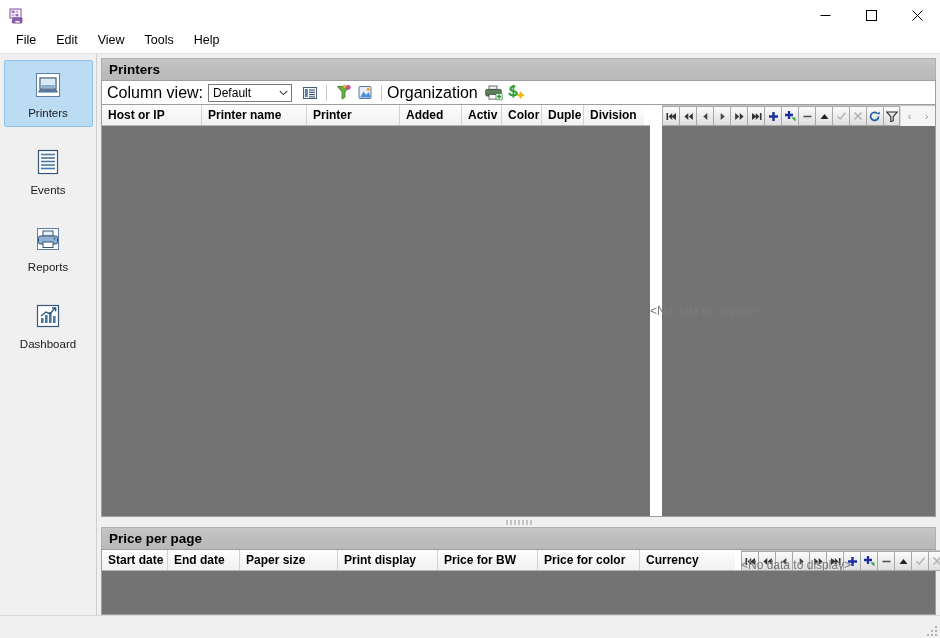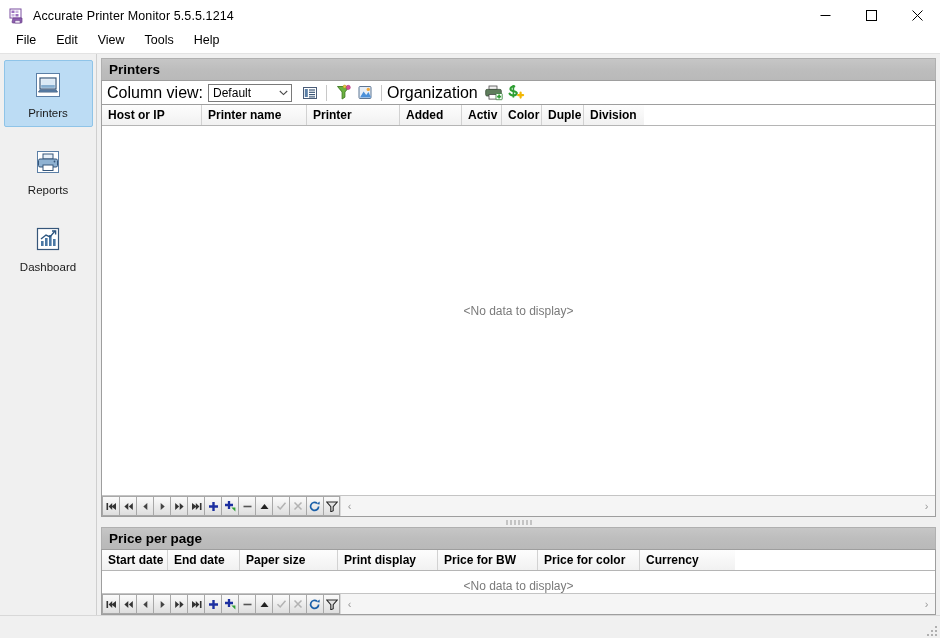--- a/index.html
+++ b/index.html
@@ -217,21 +217,21 @@
     justify-content: center;
     margin: 0 1px;
   }
   .tb-gap { width: 7px; }
 
   
   .grid-wrap {
     flex: 1 1 auto;
     min-height: 0;
     display: flex;
-    flex-direction: column;
+    flex-direction: row;
     border: 1px solid #9e9e9e;
     background: #737373;
     box-sizing: border-box;
   }
   .grid-head {
     display: flex;
     height: 20px;
     flex: 0 0 auto;
     background: #f0f0f0;
     border-bottom: 1px solid #b5b5b5;
@@ -360,21 +360,20 @@
       <svg width="16" height="16" viewBox="0 0 16 16">
         <rect x="1" y="1" width="11" height="9" fill="#ffffff" stroke="#7b4fa0" stroke-width="1"></rect>
         <rect x="2.5" y="2.5" width="3" height="2.5" fill="#9b6fc0"></rect>
         <rect x="6.5" y="2.5" width="3" height="2.5" fill="#c9b3dd"></rect>
         <rect x="2.5" y="6" width="3" height="2.5" fill="#c9b3dd"></rect>
         <rect x="6.5" y="6" width="3" height="2.5" fill="#9b6fc0"></rect>
         <path d="M4 10 h9 v4 a1 1 0 0 1 -1 1 h-8 a1 1 0 0 1 -1 -1 z" fill="#8d5fb0" stroke="#6a4188" stroke-width="0.7"></path>
         <rect x="6" y="12.5" width="5" height="2.5" fill="#efe8f5" stroke="#6a4188" stroke-width="0.5"></rect>
       </svg>
     </div>
-    <div class="title-text">Accurate Printer Monitor 5.5.5.1214</div>
     <div class="win-buttons">
       <div class="win-btn">
         <svg width="11" height="11" viewBox="0 0 11 11">
             <line x1="0.5" y1="5.5" x2="10.5" y2="5.5" stroke="#000" stroke-width="1"></line>
           </svg>
       </div>
       <div class="win-btn">
         <svg width="11" height="11" viewBox="0 0 11 11">
             <rect x="0.5" y="0.5" width="10" height="10" fill="none" stroke="#000" stroke-width="1"></rect>
           </svg>
@@ -406,20 +405,33 @@
             <rect x="4.5" y="4.5" width="23" height="23" fill="#ffffff" stroke="#5b7fa6" stroke-width="1"></rect>
             <rect x="8" y="9" width="16" height="11" fill="#ffffff" stroke="#36567a" stroke-width="1.2"></rect>
             <rect x="9.2" y="10.2" width="13.6" height="8.6" fill="#dbe9f6"></rect>
             <rect x="9.2" y="16" width="13.6" height="2.8" fill="#87aed0"></rect>
             <path d="M6.5 23 h19 l-1.6 -2 h-15.8 z" fill="#6f96bd" stroke="#36567a" stroke-width="0.9"></path>
           </svg>
         </div>
         <div class="nav-label">Printers</div>
       </div>
 
+      <div class="nav-item">
+        <div class="nav-icon">
+          <svg width="32" height="32" viewBox="0 0 32 32">
+            <rect x="6.5" y="4.5" width="19" height="23" fill="#ffffff" stroke="#36567a" stroke-width="1.2"></rect>
+            <line x1="9" y1="8.5" x2="23" y2="8.5" stroke="#4a77a4" stroke-width="1.6"></line>
+            <line x1="9" y1="12" x2="23" y2="12" stroke="#4a77a4" stroke-width="1.6"></line>
+            <line x1="9" y1="15.5" x2="23" y2="15.5" stroke="#4a77a4" stroke-width="1.6"></line>
+            <line x1="9" y1="19" x2="23" y2="19" stroke="#4a77a4" stroke-width="1.6"></line>
+            <line x1="9" y1="22.5" x2="23" y2="22.5" stroke="#4a77a4" stroke-width="1.6"></line>
+          </svg>
+        </div>
+        <div class="nav-label">Events</div>
+      </div>
 
       <div class="nav-item">
         <div class="nav-icon">
           <svg width="32" height="32" viewBox="0 0 32 32">
             <rect x="5.5" y="5.5" width="21" height="21" fill="#ffffff" stroke="#5b7fa6" stroke-width="1"></rect>
             <rect x="11" y="8" width="10" height="5" fill="#e7eff7" stroke="#36567a" stroke-width="1"></rect>
             <path d="M8 13 h16 a1.5 1.5 0 0 1 1.5 1.5 v5 a1.5 1.5 0 0 1 -1.5 1.5 h-16 a1.5 1.5 0 0 1 -1.5 -1.5 v-5 a1.5 1.5 0 0 1 1.5 -1.5 z" fill="#8fb2d2" stroke="#36567a" stroke-width="1"></path>
             <rect x="11" y="19" width="10" height="5.5" fill="#ffffff" stroke="#36567a" stroke-width="1"></rect>
             <circle cx="22.5" cy="15.5" r="0.9" fill="#36567a"></circle>
           </svg>

